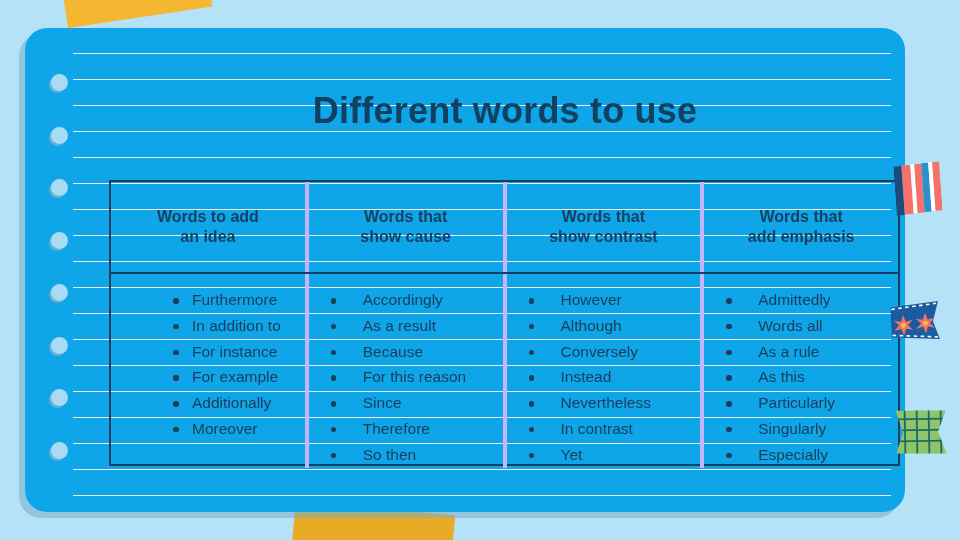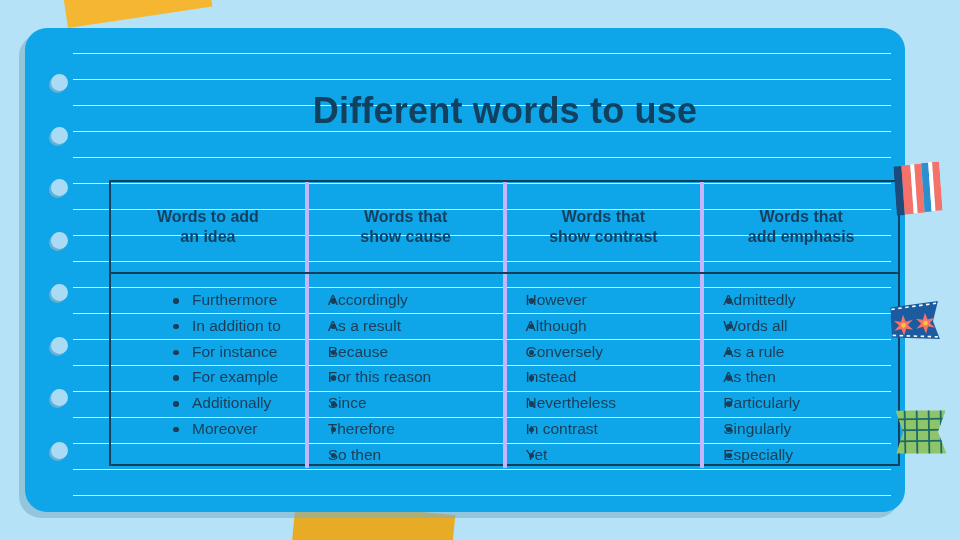--- a/index.html
+++ b/index.html
@@ -156,21 +156,21 @@
     list-style: none;
     margin: 0;
     padding: 13px 0 0 0;
     box-sizing: border-box;
   }
   .word-list li {
     position: relative;
     font-size: 15.5px;
     color: #1b3d56;
     line-height: 25.8px;
-    padding-left: 19px;
+    padding-left: 54px;
     white-space: nowrap;
   }
   .word-list li::before {
     content: "";
     position: absolute;
     left: 22px;
     top: 11px;
     width: 5.5px;
     height: 5.5px;
     border-radius: 50%;
@@ -318,21 +318,21 @@
               <li>Nevertheless</li>
               <li>In contrast</li>
               <li>Yet</li>
             </ul>
         </div>
         <div class="col" id="col-add-emphasis">
           <ul class="word-list">
               <li>Admittedly</li>
               <li>Words all</li>
               <li>As a rule</li>
-              <li>As then</li>
+              <li>As this</li>
               <li>Particularly</li>
               <li>Singularly</li>
               <li>Especially</li>
             </ul>
         </div>
       </div>
 
     </div>
   </div>
 

